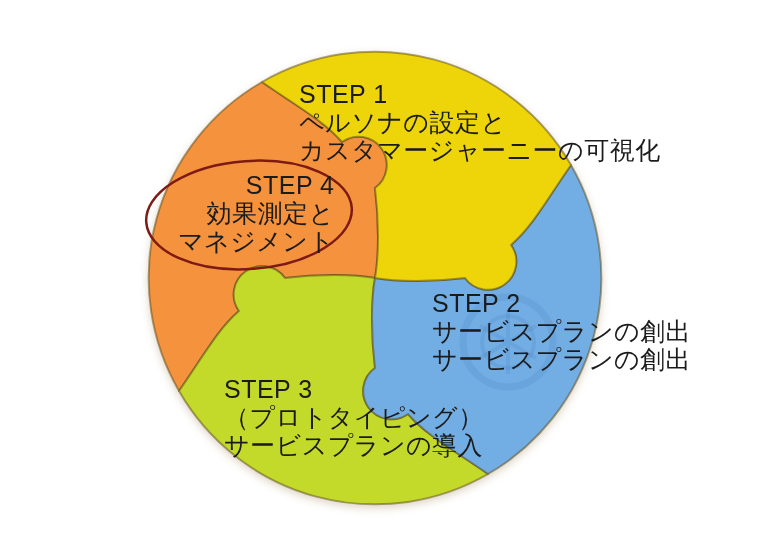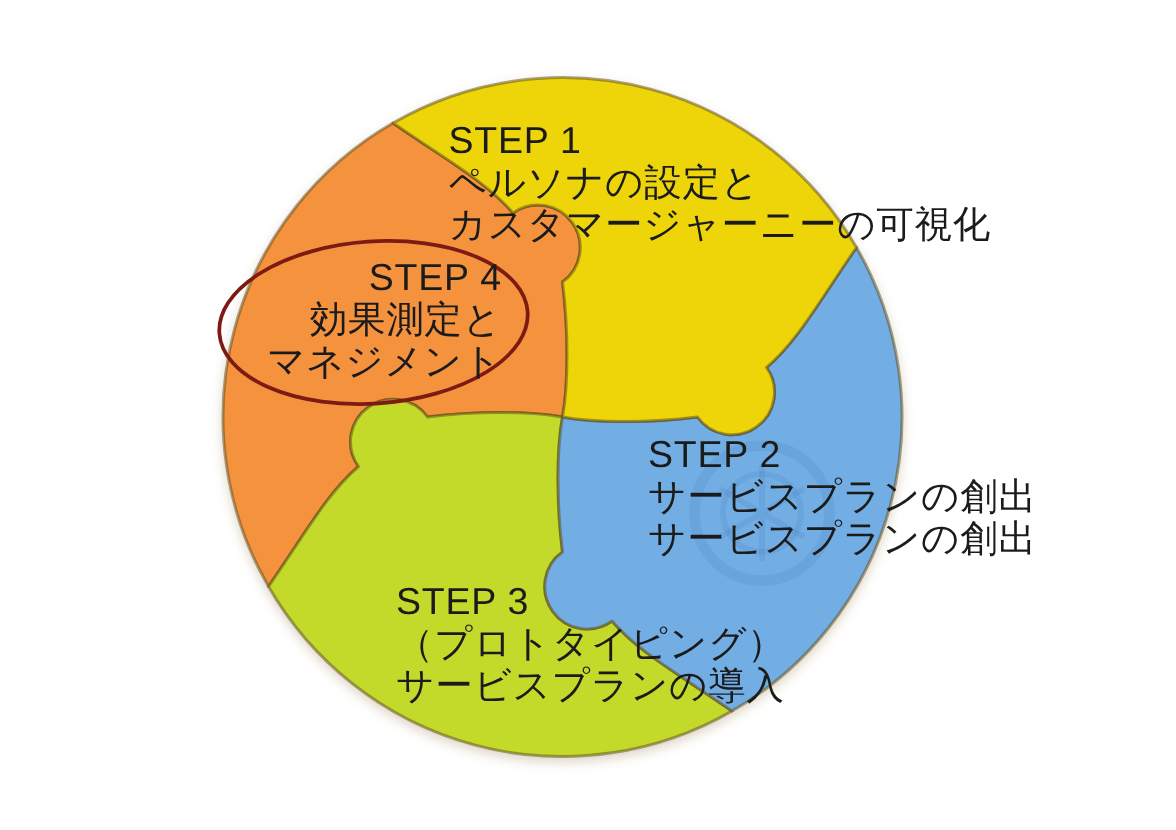--- a/index.html
+++ b/index.html
@@ -54,21 +54,21 @@
     <div>ペルソナの設定と</div>
     <div>カスタマージャーニーの可視化</div>
   </div>
 
   <div class="label" style="left:432px; top:289px;">
     <div>STEP 2</div>
     <div>サービスプランの創出</div>
     <div>サービスプランの創出</div>
   </div>
 
-  <div class="label" style="left:224px; top:387px;margin-left:40px;">
+  <div class="label" style="left:224px; top:375px;">
     <div>STEP 3</div>
     <div>（プロトタイピング）</div>
     <div>サービスプランの導入</div>
   </div>
 
   <div class="label" style="left:178px; top:171px;text-align:right;">
     <div>STEP 4</div>
     <div>効果測定と</div>
     <div>マネジメント</div>
   </div>

